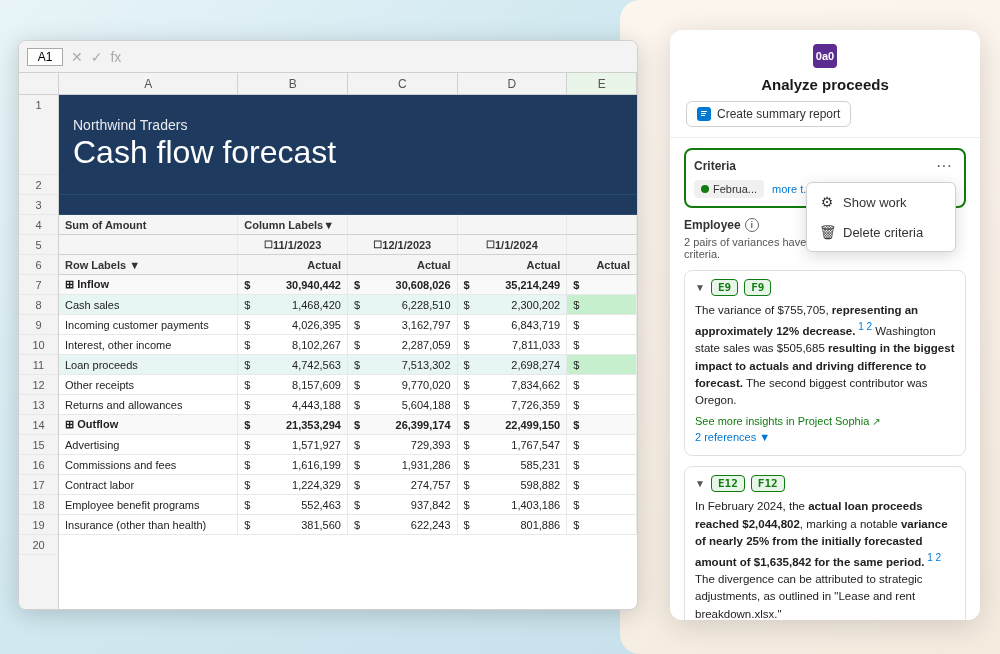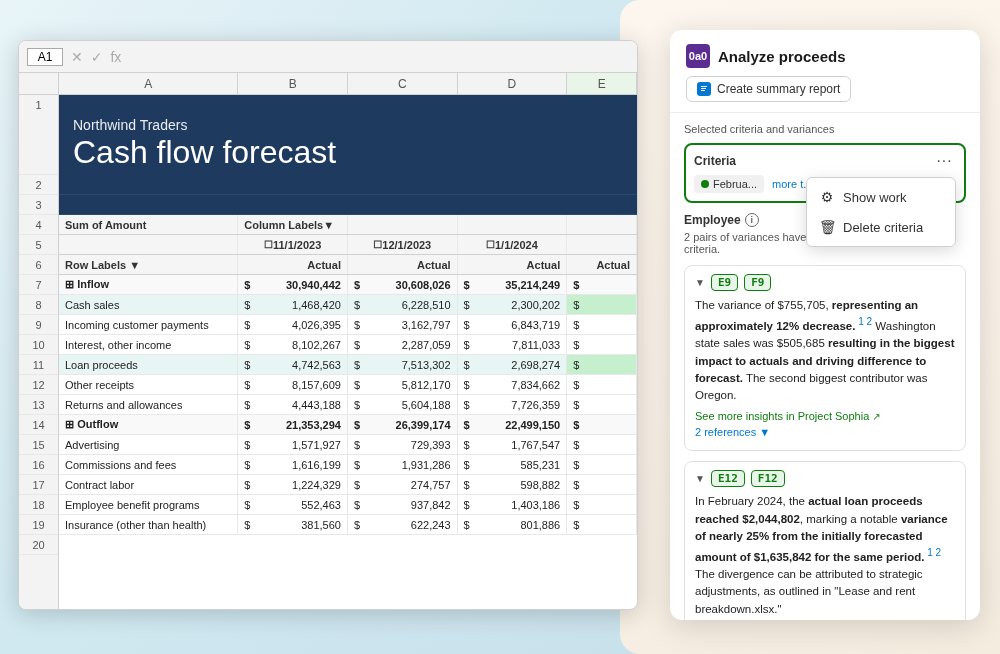--- a/index.html
+++ b/index.html
@@ -182,20 +182,21 @@
 
     .panel-header {
       padding: 14px 16px 10px;
       border-bottom: 1px solid #eee;
     }
     .panel-title-row {
       display: flex;
       align-items: center;
       gap: 8px;
       margin-bottom: 8px;
+      flex-direction: column;
     }
     .panel-icon {
       width: 24px;
       height: 24px;
       background: #5c2d91;
       border-radius: 4px;
       display: flex;
       align-items: center;
       justify-content: center;
       color: white;
@@ -615,21 +616,21 @@
       <div class="data-cell cell-e cell-green-bg">$</div>
     </div>
           <div class="data-row">
       <div class="data-cell cell-a">Other receipts</div>
       <div class="data-cell cell-b" style="justify-content:space-between;">
               <span>$</span>
               <span>8,157,609</span>
             </div>
       <div class="data-cell cell-c" style="justify-content:space-between;">
               <span>$</span>
-              <span>5,812,170</span>
+              <span>9,770,020</span>
             </div>
       <div class="data-cell cell-d" style="justify-content:space-between;">
               <span>$</span>
               <span>7,834,662</span>
             </div>
       <div class="data-cell cell-e">$</div>
     </div>
           <div class="data-row">
       <div class="data-cell cell-a">Returns and allowances</div>
       <div class="data-cell cell-b" style="justify-content:space-between;">
@@ -761,21 +762,20 @@
             <rect x="1" y="1" width="6" height="1"></rect>
             <rect x="1" y="3" width="5" height="1"></rect>
             <rect x="1" y="5" width="4" height="1"></rect>
           </svg>
       </span>
       <span>Create summary report</span>
     </button>
   </div>
 
   <div class="panel-body">
-    <div class="selected-criteria-label">Selected criteria and variances</div>
 
     <div class="criteria-card">
       <div class="criteria-card-header">
         <span class="criteria-label">Criteria</span>
         <button class="more-btn">···</button>
       </div>
       <div style="display:flex; align-items:center; gap:4px; flex-wrap:wrap;">
         <span class="criteria-tag">
           <span class="criteria-tag-dot"></span>
           <span>Februa...</span>

